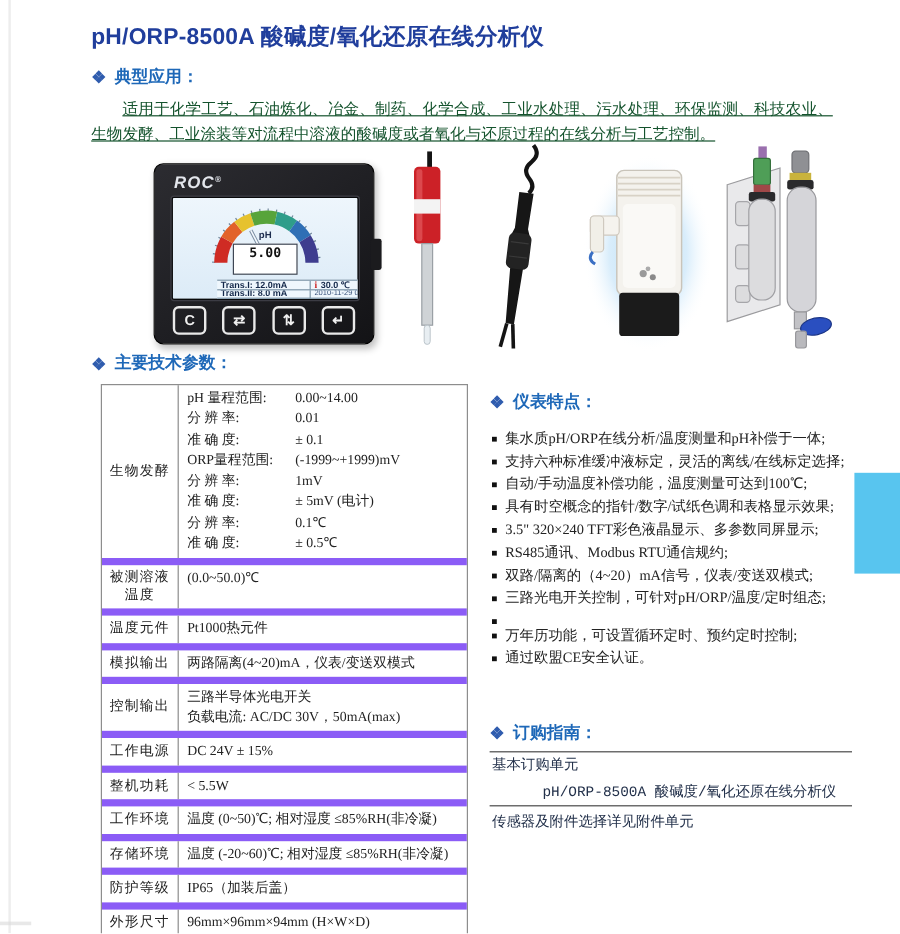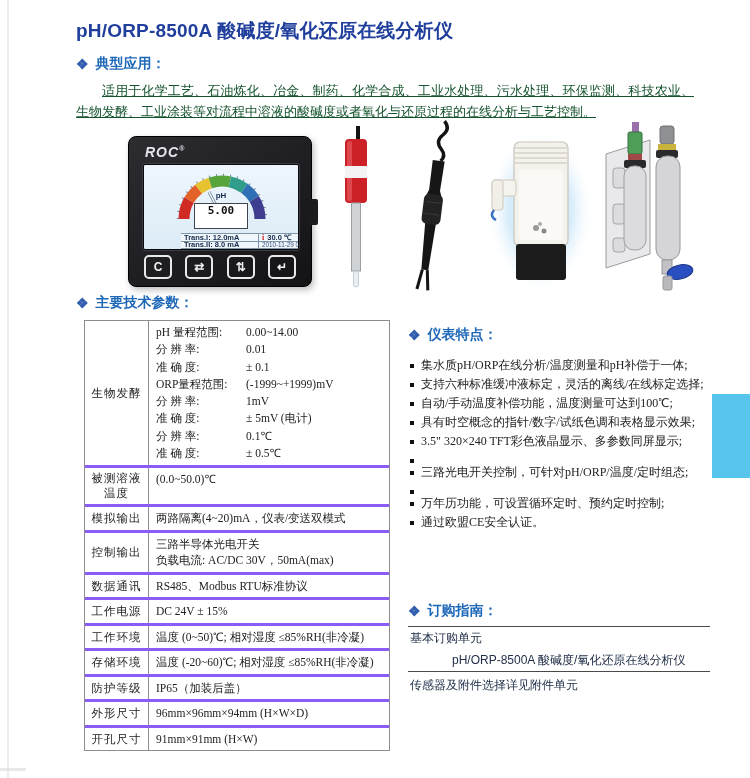--- a/index.html
+++ b/index.html
@@ -69,33 +69,33 @@
   .features { position:absolute; left:410px; top:356px; width:302px; }
   .feat { display:flex; align-items:flex-start; font-family:"Liberation Serif", serif; font-size:12px; color:#222; line-height:19px; }
   .feat .sq { flex:none; width:4px; height:4px; background:#111; margin:8px 7px 0 0; }
 
   
   .spec-table {
     position:absolute; left:84px; top:320px; width:306px;
     border:1px solid #8d8d8d; font-family:"Liberation Serif", serif;
     font-size:11.5px; color:#222; background:#fff;
   }
-  .spec-row { display:flex; border-top:3px solid #8b5cf6; }
+  .spec-row { display:flex; border-top:6px solid #8b5cf6; }
   .spec-row:first-child { border-top:none; }
   .spec-label {
     flex:0 0 64px; display:flex; align-items:center; justify-content:center;
     text-align:center; border-right:1px solid #8d8d8d; padding:3px 2px;
     letter-spacing:1px; white-space:pre-line; line-height:15px;
   }
   .spec-value { flex:1; padding:3px 7px; display:flex; flex-direction:column; justify-content:flex-start; white-space:pre-line; line-height:16.5px; }
   .mline { display:flex; line-height:17.3px; }
   .mline .mk { width:90px; flex:none; }
 
   
-  .ordering { position:absolute; left:408px; top:626px; width:302px; font-family:Liberation Sans, sans-serif; font-size:12px; color:#22304a; }
+  .ordering { position:absolute; left:408px; top:626px; width:302px; font-family:Liberation Mono, monospace; font-size:12px; color:#22304a; }
   .ord-rule { border-top:1.5px solid #4a4a4a; }
   .ord-line { line-height:22px; padding-left:2px; }
   .ord-line.indent { padding-left:44px; }
   .ord-note { line-height:22px; padding-left:2px; margin-top:2px; }
 
   .side-tab { position:absolute; right:0; top:394px; width:38px; height:84px; background:#58c5ef; }
 </style>
 </head>
 <body>
 
@@ -269,42 +269,46 @@
         
       </div>
     </div>
 
       <div class="spec-row">
         <div class="spec-label">被测溶液
 温度</div>
         <div class="spec-value">(0.0~50.0)℃</div>
       </div>
 
+      <div class="spec-row">
+        <div class="spec-label">温度元件</div>
+        <div class="spec-value">Pt1000热元件</div>
+      </div>
 
       <div class="spec-row">
         <div class="spec-label">模拟输出</div>
         <div class="spec-value">两路隔离(4~20)mA，仪表/变送双模式</div>
       </div>
 
       <div class="spec-row">
         <div class="spec-label">控制输出</div>
         <div class="spec-value">三路半导体光电开关
 负载电流: AC/DC 30V，50mA(max)</div>
       </div>
 
-      <div class="spec-row">
-        <div class="spec-label">数据通讯</div>
-        <div class="spec-value">RS485、Modbus RTU标准协议</div>
-      </div>
 
       <div class="spec-row">
         <div class="spec-label">工作电源</div>
         <div class="spec-value">DC 24V ± 15%</div>
       </div>
 
+      <div class="spec-row">
+        <div class="spec-label">整机功耗</div>
+        <div class="spec-value">&lt; 5.5W</div>
+      </div>
 
       <div class="spec-row">
         <div class="spec-label">工作环境</div>
         <div class="spec-value">温度 (0~50)℃; 相对湿度 ≤85%RH(非冷凝)</div>
       </div>
 
       <div class="spec-row">
         <div class="spec-label">存储环境</div>
         <div class="spec-value">温度 (-20~60)℃; 相对湿度 ≤85%RH(非冷凝)</div>
       </div>
@@ -353,22 +357,27 @@
       </div>
 
       <div class="feat">
         <span class="sq"></span>
         <span>3.5" 320×240 TFT彩色液晶显示、多参数同屏显示;</span>
       </div>
 
 
       <div class="feat">
         <span class="sq"></span>
-      </div>
-
+        <span>RS485通讯、Modbus RTU通信规约;</span>
+      </div>
+
+      <div class="feat">
+        <span class="sq"></span>
+        <span>双路/隔离的（4~20）mA信号，仪表/变送双模式;</span>
+      </div>
 
       <div class="feat">
         <span class="sq"></span>
         <span>三路光电开关控制，可针对pH/ORP/温度/定时组态;</span>
       </div>
 
       <div class="feat">
         <span class="sq"></span>
       </div>
 

